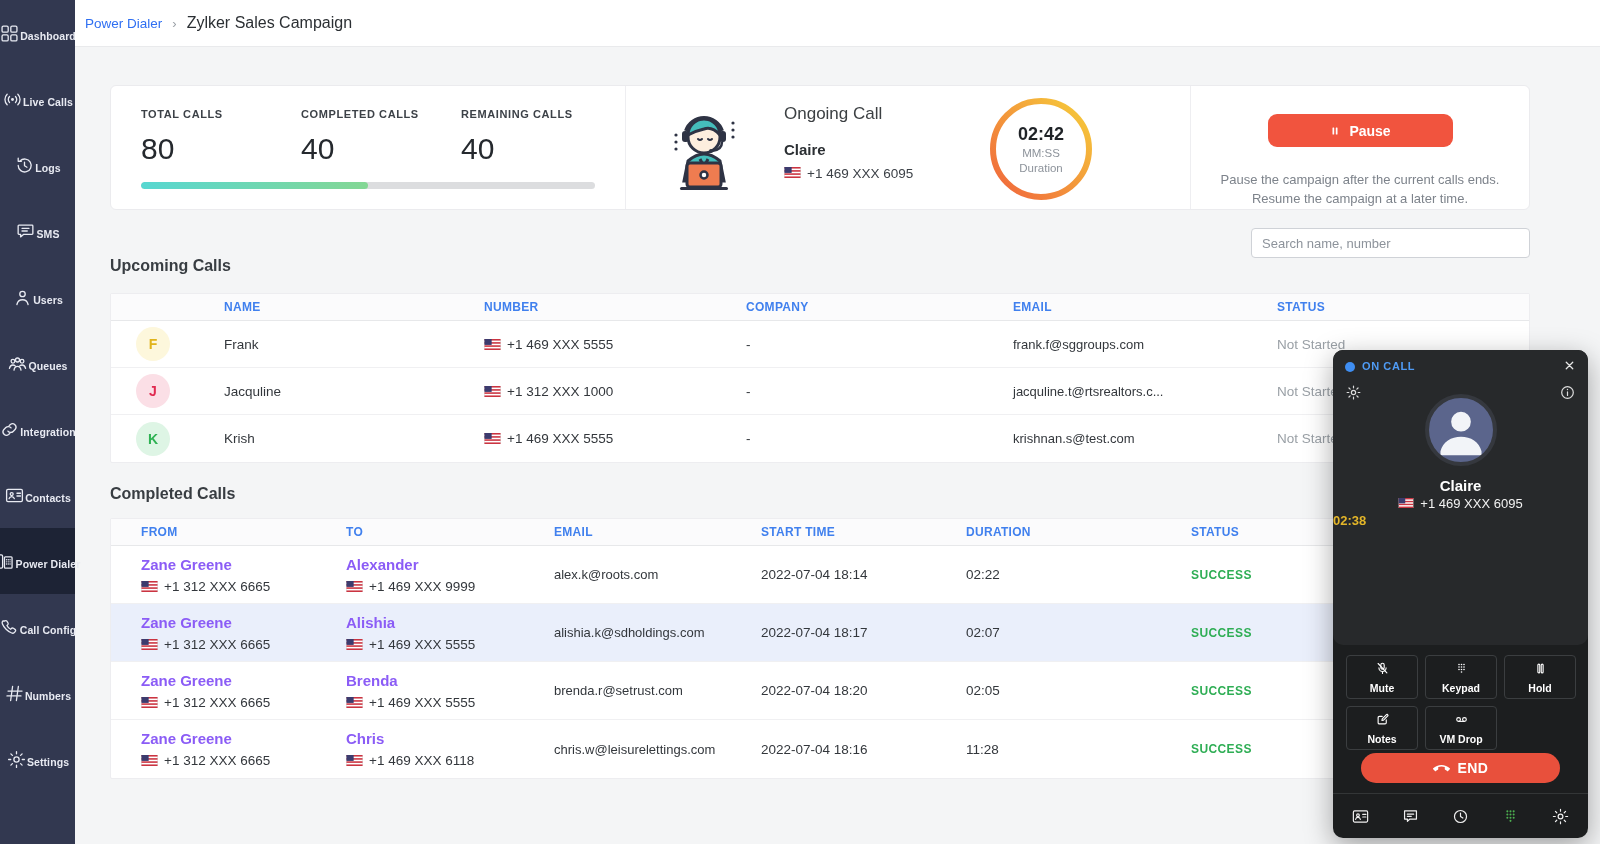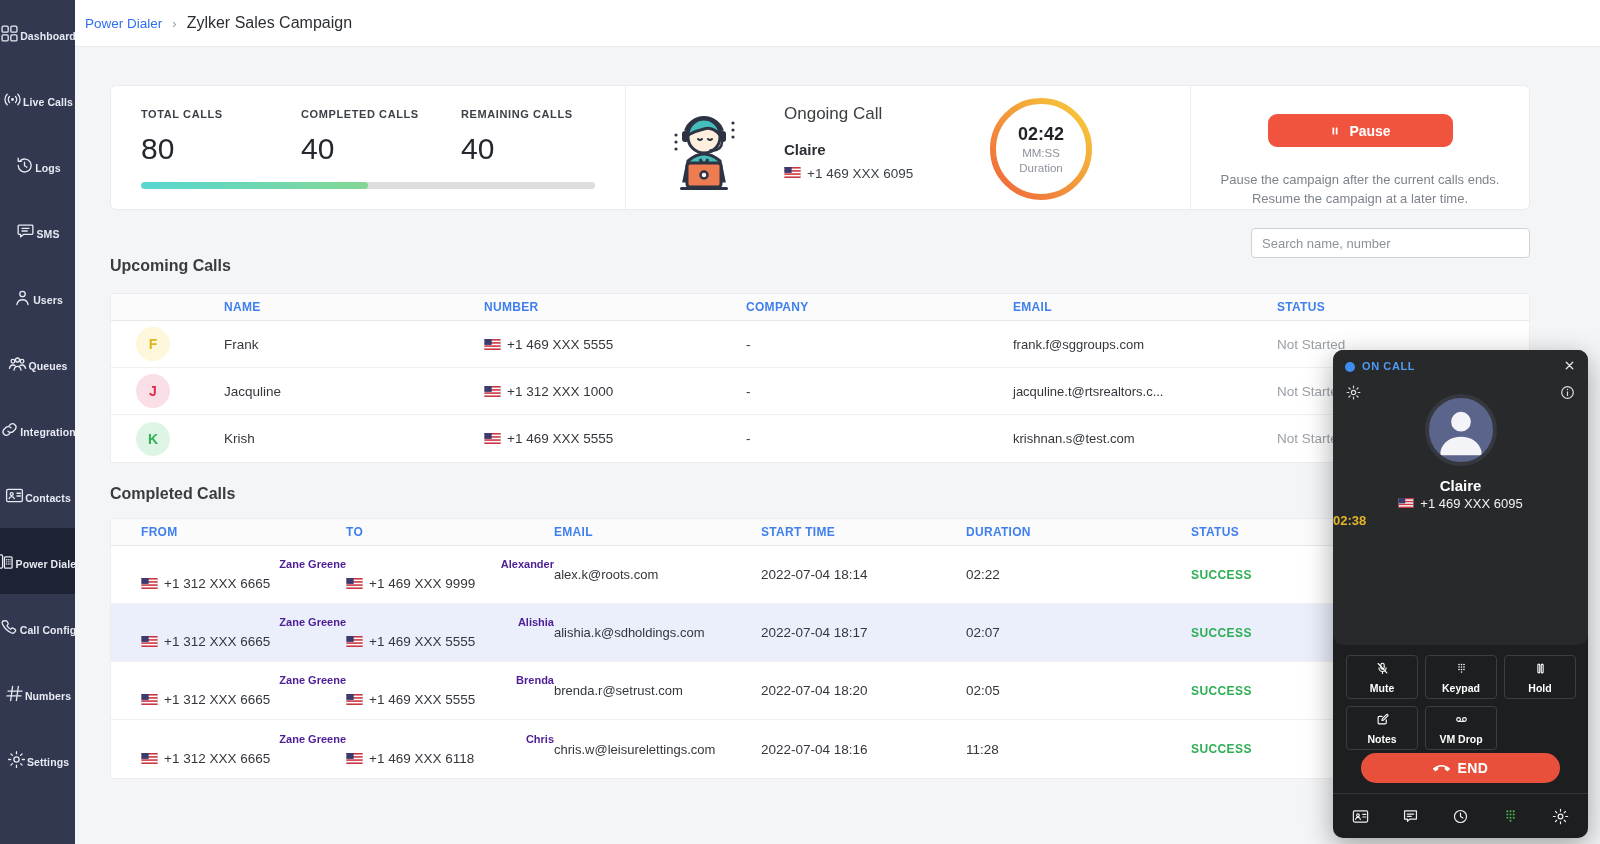--- a/index.html
+++ b/index.html
@@ -66,21 +66,21 @@
   .avatar { display:inline-flex; align-items:center; justify-content:center; width:34px; height:34px; border-radius:50%; font-size:14px; font-weight:600; margin-left:25px; }
   .cell { font-size:13.5px; color:#33373c; }
   .cell.email { font-size:13px; }
   .num-cell { display:flex; align-items:center; gap:6px; }
   .status-muted { color:#9aa0a6; }
 
   .cc-c0{width:235px; padding-left:30px;} .cc-c1{width:208px;} .cc-c2{width:207px;} .cc-c3{width:205px;} .cc-c4{width:225px;} .cc-c5{flex:1;}
   .cc-row { display:flex; align-items:center; height:58px; border-bottom:1px solid #f0f0f2; cursor:pointer; }
   .cc-row:last-child { border-bottom:none; }
   .cc-row.hl { background:#eaeffb; }
-  .two-line .nm { font-size:11px; font-weight:700; color:#4c1d95; margin-bottom:6px;text-align:right; }
+  .two-line .nm { font-size:15px; font-weight:700; color:#8b5cf6; margin-bottom:6px; }
   .status-success { color:#2fae55; font-weight:700; font-size:12px; letter-spacing:.4px; }
 
   .flag { flex:0 0 auto; display:inline-block; }
 
   
   .oncall { position:absolute; left:1333px; top:350px; width:255px; height:488px; background:#1c1e1f; border-radius:10px; box-shadow:0 8px 28px rgba(0,0,0,.35); z-index:30; color:#fff; }
   .oc-card { position:absolute; left:0; right:0; top:0; height:295px; background:#27292b; border-radius:10px; }
   .oc-head { display:flex; align-items:flex-end; padding:9px 12px 0 12px; }
   .oc-dot { width:10px; height:10px; border-radius:50%; background:#3f8ef2; margin-right:7px; }
   .oc-status { font-size:11px; font-weight:700; color:#4f9bf5; letter-spacing:.6px; flex:1; }

